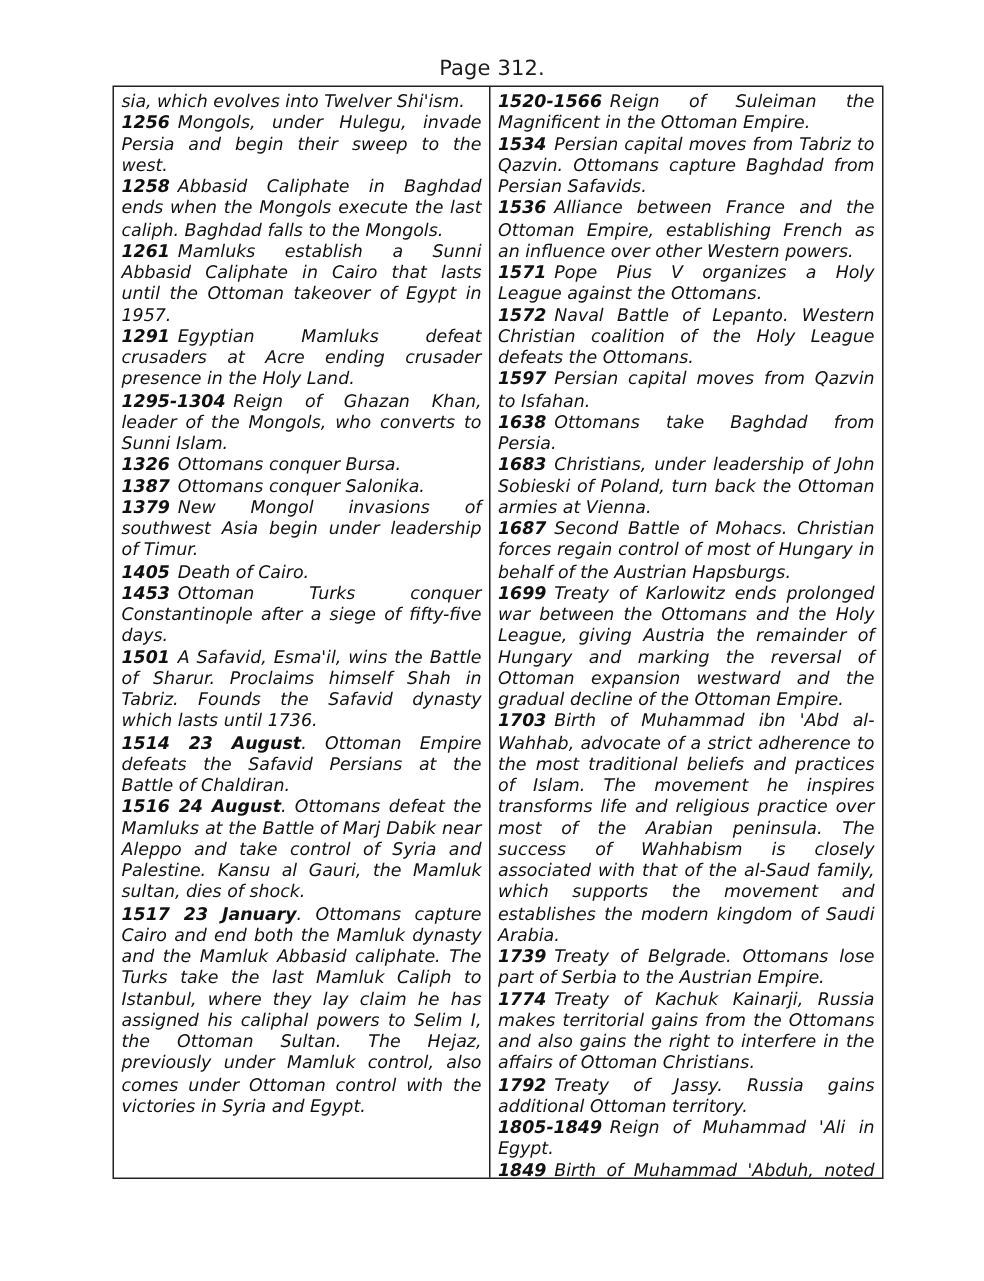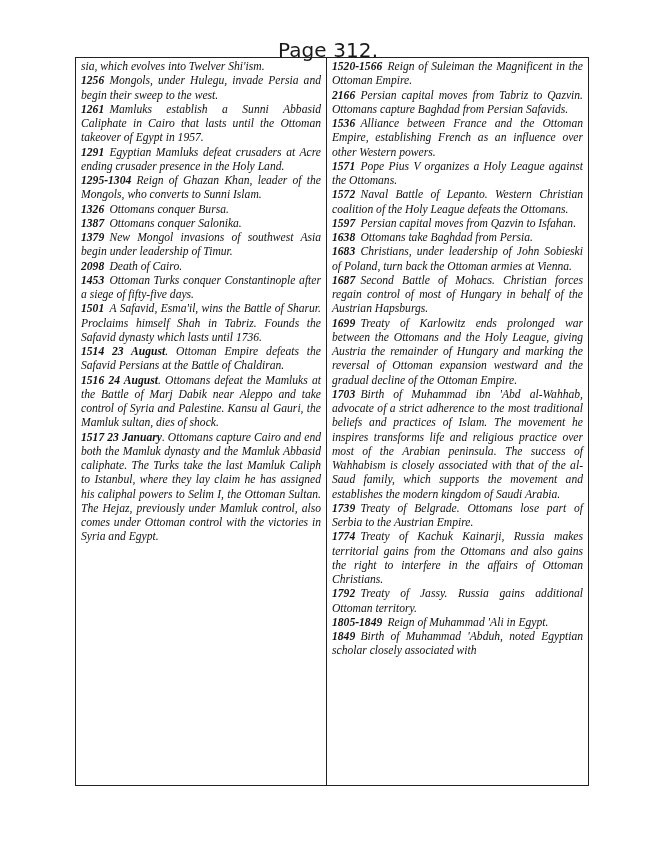--- a/index.html
+++ b/index.html
@@ -15,21 +15,21 @@
     font-family: "DejaVu Sans", sans-serif;
     color: #111111;
   }
   .page-number {
     position: absolute;
     top: 38px;
     left: 0;
     width: 656px;
     text-align: center;
     font-family: "DejaVu Sans", sans-serif;
-    font-size: 20px;
+    font-size: 14px;
     font-style: normal;
     color: #1a1a1a;
     letter-spacing: 0.1px;
   }
   .timeline-table {
     position: absolute;
     top: 57px;
     left: 75px;
     width: 514px;
     height: 729px;
@@ -38,21 +38,20 @@
     display: flex;
   }
   .column {
     box-sizing: border-box;
     padding: 2px 5px 0 5px;
     font-size: 11.6px;
     line-height: 14.25px;
     font-style: italic;
     text-align: justify;
     overflow: hidden;
-    font-family: Liberation Serif, serif;
   }
   .column.left {
     width: 251px;
     border-right: 1.5px solid #222;
   }
   .column.right {
     flex: 1;
   }
   .entry {
     margin: 0;
@@ -70,36 +69,37 @@
 </style>
 </head>
 <body>
 
 <div class="page-number">Page 312.</div>
 
 <div class="timeline-table">
   <div class="column left" id="col-left">
       <p class="entry"><span class="text">sia, which evolves into Twelver Shi'ism.</span></p>
       <p class="entry"><span class="year">1256</span><span class="text">Mongols, under Hulegu, invade Persia and begin their sweep to the west.</span></p>
+      <p class="entry"><span class="year">1258</span><span class="text">Abbasid Caliphate in Baghdad ends when the Mongols execute the last caliph. Baghdad falls to the Mongols.</span></p>
       <p class="entry"><span class="year">1261</span><span class="text">Mamluks establish a Sunni Abbasid Caliphate in Cairo that lasts until the Ottoman takeover of Egypt in 1957.</span></p>
       <p class="entry"><span class="year">1291</span><span class="text">Egyptian Mamluks defeat crusaders at Acre ending crusader presence in the Holy Land.</span></p>
       <p class="entry"><span class="year">1295-1304</span><span class="text">Reign of Ghazan Khan, leader of the Mongols, who converts to Sunni Islam.</span></p>
       <p class="entry"><span class="year">1326</span><span class="text">Ottomans conquer Bursa.</span></p>
       <p class="entry"><span class="year">1387</span><span class="text">Ottomans conquer Salonika.</span></p>
       <p class="entry"><span class="year">1379</span><span class="text">New Mongol invasions of southwest Asia begin under leadership of Timur.</span></p>
-      <p class="entry"><span class="year">2098</span><span class="text">Death of Cairo.</span></p>
+      <p class="entry"><span class="year">1405</span><span class="text">Death of Cairo.</span></p>
       <p class="entry"><span class="year">1453</span><span class="text">Ottoman Turks conquer Constantinople after a siege of fifty-five days.</span></p>
       <p class="entry"><span class="year">1501</span><span class="text">A Safavid, Esma'il, wins the Battle of Sharur.  Proclaims himself Shah in Tabriz.  Founds the Safavid dynasty which lasts until 1736.</span></p>
       <p class="entry"><span class="year" style="margin-right: 0px;">1514  23 August</span><span class="text">.  Ottoman Empire defeats the Safavid Persians at the Battle of Chaldiran.</span></p>
       <p class="entry"><span class="year" style="margin-right: 0px;">1516  24 August</span><span class="text">.  Ottomans defeat the Mamluks at the Battle of Marj Dabik near Aleppo and take control of Syria and Palestine.  Kansu al Gauri, the Mamluk sultan, dies of shock.</span></p>
       <p class="entry"><span class="year" style="margin-right: 0px;">1517  23 January</span><span class="text">.  Ottomans capture Cairo and end both the Mamluk dynasty and the Mamluk Abbasid caliphate.  The Turks take the last Mamluk Caliph to Istanbul, where they lay claim he has assigned his caliphal powers to Selim I, the Ottoman Sultan.  The Hejaz, previously under Mamluk control, also comes under Ottoman control with the victories in Syria and Egypt.</span></p>
     </div>
   <div class="column right" id="col-right">
       <p class="entry"><span class="year">1520-1566</span><span class="text">Reign of Suleiman the Magnificent in the Ottoman Empire.</span></p>
-      <p class="entry"><span class="year">2166</span><span class="text">Persian capital moves from Tabriz to Qazvin.  Ottomans capture Baghdad from Persian Safavids.</span></p>
+      <p class="entry"><span class="year">1534</span><span class="text">Persian capital moves from Tabriz to Qazvin.  Ottomans capture Baghdad from Persian Safavids.</span></p>
       <p class="entry"><span class="year">1536</span><span class="text">Alliance between France and the Ottoman Empire, establishing French as an influence over other Western powers.</span></p>
       <p class="entry"><span class="year">1571</span><span class="text">Pope Pius V organizes a Holy League against the Ottomans.</span></p>
       <p class="entry"><span class="year">1572</span><span class="text">Naval Battle of Lepanto.  Western Christian coalition of the Holy League defeats the Ottomans.</span></p>
       <p class="entry"><span class="year">1597</span><span class="text">Persian capital moves from Qazvin to Isfahan.</span></p>
       <p class="entry"><span class="year">1638</span><span class="text">Ottomans take Baghdad from Persia.</span></p>
       <p class="entry"><span class="year">1683</span><span class="text">Christians, under leadership of John Sobieski of Poland, turn back the Ottoman armies at Vienna.</span></p>
       <p class="entry"><span class="year">1687</span><span class="text">Second Battle of Mohacs.  Christian forces regain control of most of Hungary in behalf of the Austrian Hapsburgs.</span></p>
       <p class="entry"><span class="year">1699</span><span class="text">Treaty of Karlowitz ends prolonged war between the Ottomans and the Holy League, giving Austria the remainder of Hungary and marking the reversal of Ottoman expansion westward and the gradual decline of the Ottoman Empire.</span></p>
       <p class="entry"><span class="year">1703</span><span class="text">Birth of Muhammad ibn 'Abd al-Wahhab, advocate of a strict adherence to the most traditional beliefs and practices of Islam.  The movement he inspires transforms life and religious practice over most of the Arabian peninsula.  The success of Wahhabism is closely associated with that of the al-Saud family, which supports the movement and establishes the modern kingdom of Saudi Arabia.</span></p>
       <p class="entry"><span class="year">1739</span><span class="text">Treaty of Belgrade.  Ottomans lose part of Serbia to the Austrian Empire.</span></p>

